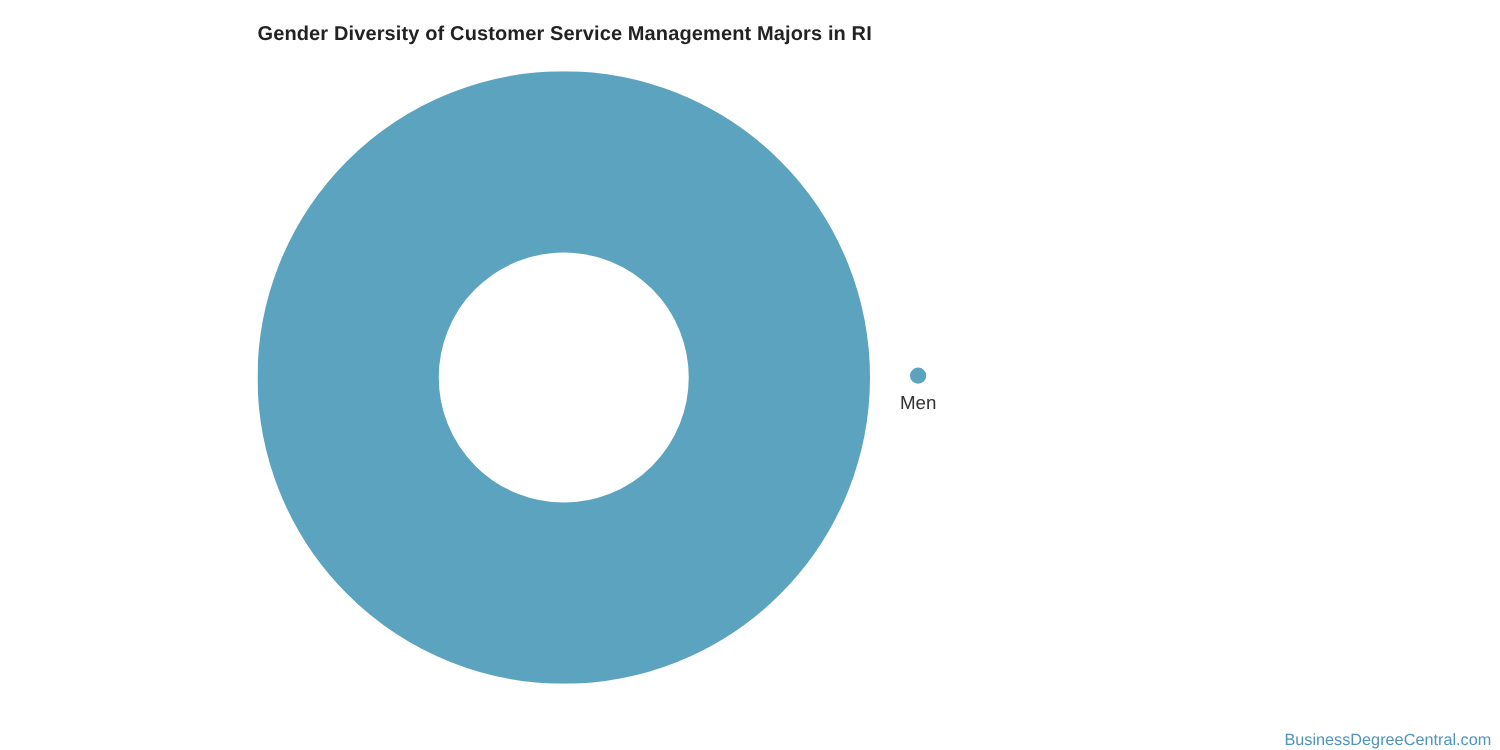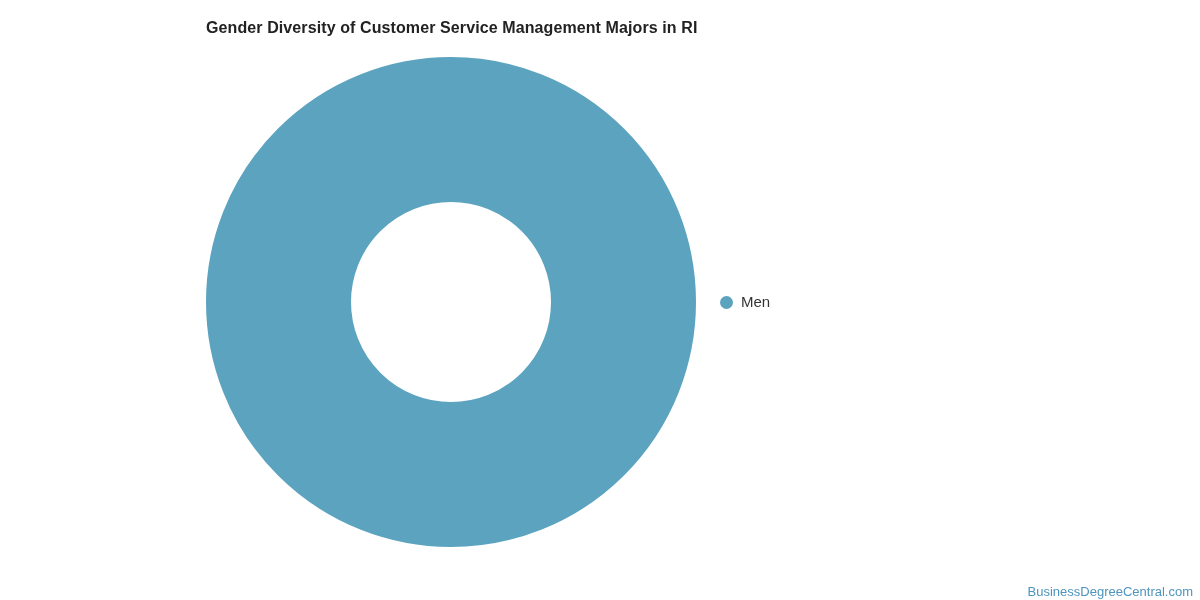--- a/index.html
+++ b/index.html
@@ -39,20 +39,21 @@
     top: 294px;
     display: flex;
     flex-direction: column;
     gap: 6px;
   }
   .legend-item {
     display: flex;
     align-items: center;
     gap: 8px;
     cursor: pointer;
+    flex-direction: column;
   }
   .legend-marker {
     width: 13px;
     height: 13px;
     border-radius: 50%;
     background: #5CA3C0;
     flex: 0 0 auto;
   }
   .legend-label {
     font-size: 15px;

